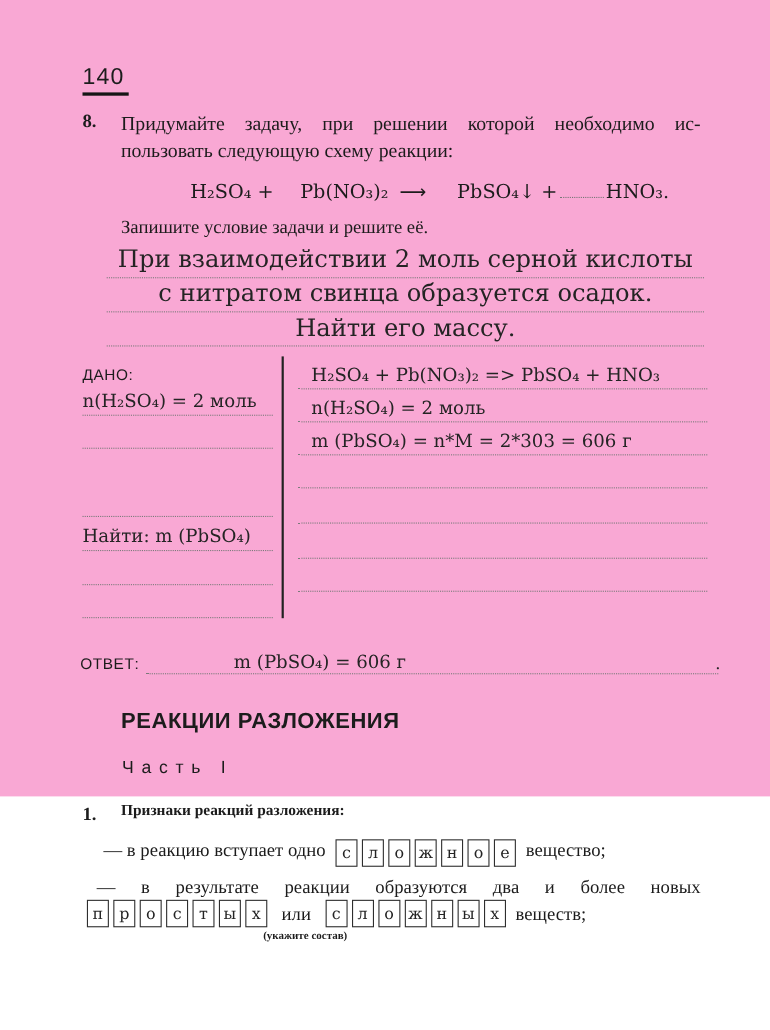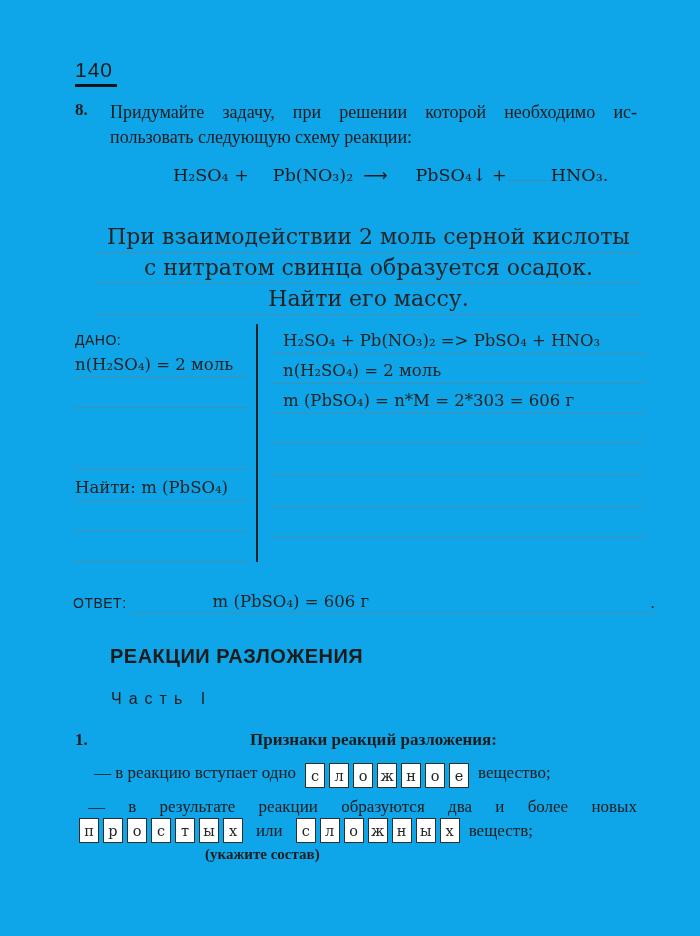--- a/index.html
+++ b/index.html
@@ -1,18 +1,18 @@
 <!DOCTYPE html>
 <html lang="ru"><head>
 <meta charset="utf-8">
 <style>
   html,body{margin:0;padding:0;}
   body{width:700px;height:936px;background:#ffffff;overflow:hidden;
        font-family:"Liberation Serif",serif;color:#1c1c1c;}
-  .page{position:relative;width:700px;height:936px;background:#0ea5e9;}
+  .page{position:relative;width:700px;height:724px;background:#f9a8d4;}
 
   
   .page-number{position:absolute;left:75px;top:58px;
     font-family:"Liberation Sans",sans-serif;font-size:21px;letter-spacing:1px;
     border-bottom:3px solid #161616;padding:0 4px 2px 0;}
 
   
   .task8{position:absolute;left:75px;top:100px;width:562px;display:flex;}
   .task-num{width:35px;font-weight:bold;font-size:17px;}
   .task-body{flex:1;font-size:18px;line-height:25px;}
@@ -57,30 +57,30 @@
   .answer-period{position:absolute;right:-2px;bottom:0;font-size:15px;}
 
   
   .section-title{position:absolute;left:110px;top:645px;
     font-family:"Liberation Sans",sans-serif;font-weight:bold;font-size:20px;letter-spacing:0.5px;}
   .section-part{position:absolute;left:111px;top:690px;
     font-family:"Liberation Sans",sans-serif;font-size:16px;letter-spacing:7px;}
 
   
   .task1{position:absolute;left:75px;top:730px;width:562px;display:flex;}
-  .task1-title{flex:1;font-weight:bold;font-size:17px;text-align:center;}
+  .task1-title{flex:1;font-weight:bold;font-size:14px;}
 
   .bullet1{position:absolute;left:94px;top:763px;width:549px;font-size:17px;
     white-space:nowrap;display:flex;align-items:flex-start;}
   .bullet2{position:absolute;left:88px;top:797px;width:549px;font-size:17px;
     text-align:justify;text-align-last:justify;}
   .bullet3{position:absolute;left:77px;top:818px;width:560px;font-size:17px;
     white-space:nowrap;display:flex;align-items:center;}
-  .caption{position:absolute;left:205px;top:846px;width:145px;
-    font-size:15px;font-weight:bold;}
+  .caption{position:absolute;left:205px;top:846px;width:145px;text-align:center;
+    font-size:10px;font-weight:bold;}
 
   .boxes{display:inline-flex;align-items:center;margin:0 7px;}
   .letter-box{display:inline-flex;width:18px;height:23px;margin:0 2px;
     border:1.5px solid #2e2e2e;align-items:center;justify-content:center;
     font-family:"DejaVu Serif",serif;font-size:14.5px;color:#242424;background:#fff;}
   .bullet-mid{margin:0 4px;}
 </style>
 </head>
 <body>
 
@@ -100,20 +100,21 @@
     <span>H₂SO₄ +</span>
     <span class="eq-gap1"></span>
     <span>Pb(NO₃)₂</span>
     <span class="eq-arrow">⟶</span>
     <span class="eq-gap2"></span>
     <span>PbSO₄↓ +</span>
     <span class="eq-blank"></span>
     <span>HNO₃.</span>
   </div>
 
+  <div class="instruction">Запишите условие задачи и решите её.</div>
 
   <div class="condition">
     <div class="cond-row">При взаимодействии 2 моль серной кислоты</div>
     <div class="cond-row">с нитратом свинца образуется осадок.</div>
     <div class="cond-row">Найти его массу.</div>
   </div>
 
   <div class="work-table">
     <div class="col-left">
       <div class="wt-label">ДАНО:</div>

